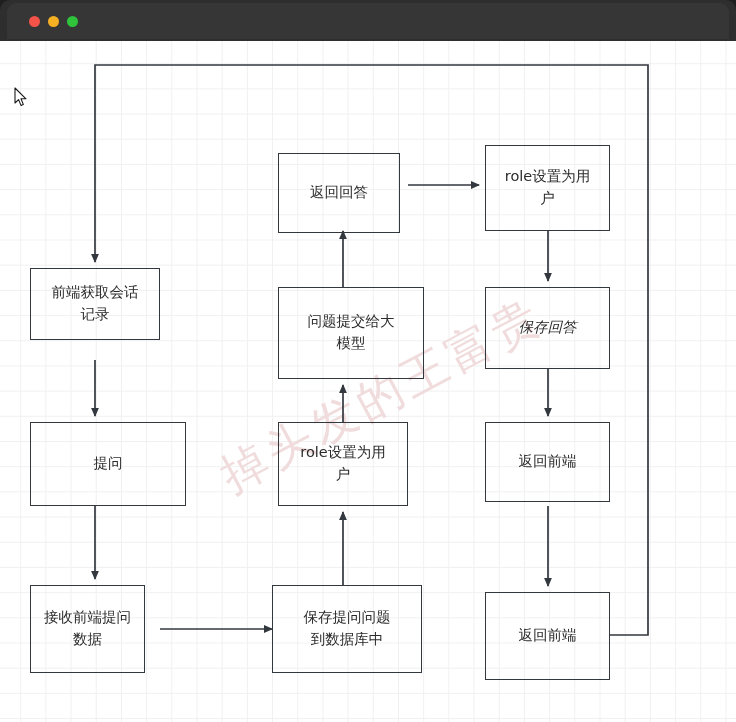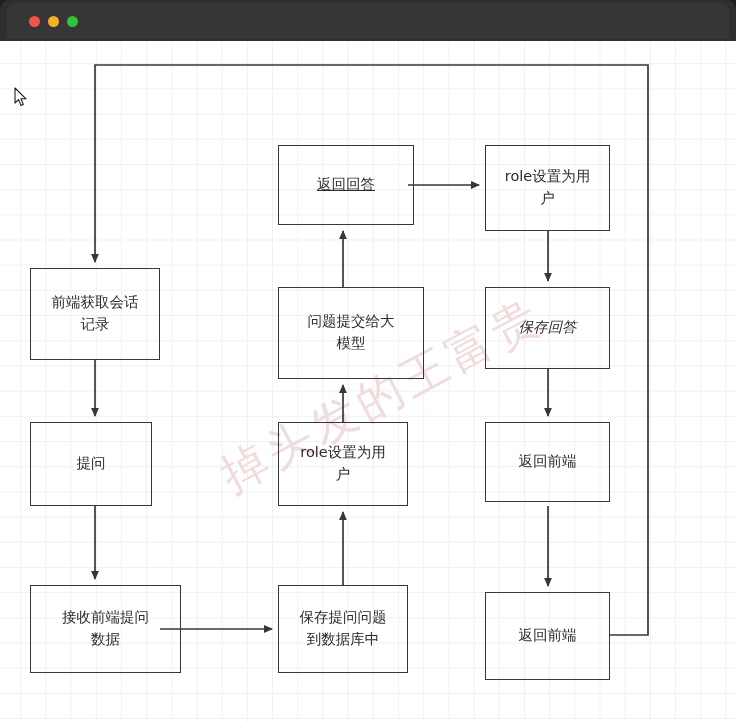--- a/index.html
+++ b/index.html
@@ -142,33 +142,33 @@
         <path d="M408,144 L479,144" marker-end="url(#arrow)"></path>
 
         <path d="M548,190 L548,240" marker-end="url(#arrow)"></path>
 
         <path d="M548,328 L548,375" marker-end="url(#arrow)"></path>
 
         <path d="M548,465 L548,545" marker-end="url(#arrow)"></path>
       </g>
     </svg>
 
-    <div class="node" style="left:30px;  top:227px; width:130px; height:92px;">前端获取会话<br>记录</div>
+    <div class="node" style="left:30px;  top:227px; width:130px; height:72px;">前端获取会话<br>记录</div>
 
-    <div class="node" style="left:30px;  top:381px; width:122px; height:84px;">提问</div>
+    <div class="node" style="left:30px;  top:381px; width:156px; height:84px;">提问</div>
 
-    <div class="node" style="left:30px;  top:544px; width:151px; height:88px;">接收前端提问<br>数据</div>
+    <div class="node" style="left:30px;  top:544px; width:115px; height:88px;">接收前端提问<br>数据</div>
 
-    <div class="node" style="left:278px; top:544px; width:130px; height:88px;">保存提问问题<br>到数据库中</div>
+    <div class="node" style="left:272px; top:544px; width:150px; height:88px;">保存提问问题<br>到数据库中</div>
 
     <div class="node" style="left:278px; top:381px; width:130px; height:84px;">role设置为用<br>户</div>
 
     <div class="node" style="left:278px; top:246px; width:146px; height:92px;">问题提交给大<br>模型</div>
 
-    <div class="node" style="left:278px; top:104px; width:136px; height:80px;text-decoration:underline;">返回回答</div>
+    <div class="node" style="left:278px; top:112px; width:122px; height:80px;">返回回答</div>
 
     <div class="node" style="left:485px; top:104px; width:125px; height:86px;">role设置为用<br>户</div>
 
     <div class="node" style="left:485px; top:246px; width:125px; height:82px;font-style:italic;">保存回答</div>
 
     <div class="node" style="left:485px; top:381px; width:125px; height:80px;">返回前端</div>
 
     <div class="node" style="left:485px; top:551px; width:125px; height:88px;">返回前端</div>
 
     <svg id="cursor" viewBox="0 0 14 20" xmlns="http://www.w3.org/2000/svg">

